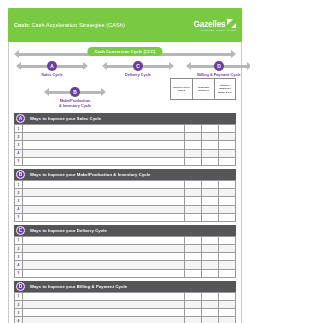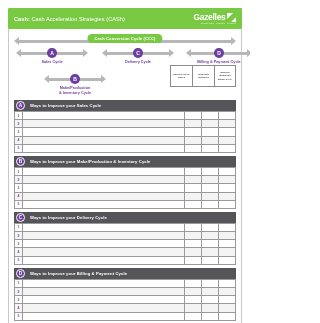--- a/index.html
+++ b/index.html
@@ -5,21 +5,21 @@
   html,body{margin:0;padding:0;}
   body{
     width:250px;height:323px;background:#ffffff;
     font-family:"Liberation Sans", sans-serif;
     -webkit-font-smoothing:antialiased;
   }
   .page{position:relative;width:250px;height:323px;box-sizing:border-box;padding:8px 8px 0 8px;}
 
   
   .header{
-    height:21px;background:#7ac943;border-radius:1px;
+    height:34px;background:#7ac943;border-radius:1px;
     display:flex;align-items:center;justify-content:space-between;
     padding:0 6px;box-sizing:border-box;
   }
   .htitle{font-size:5.6px;color:#ffffff;letter-spacing:.05px;white-space:nowrap;}
   .htitle b{font-weight:bold;}
   .logo{display:flex;align-items:flex-end;gap:1px;}
   .logo-wrap{display:flex;flex-direction:column;align-items:flex-end;}
   .logo-row{display:flex;align-items:center;}
   .logo-text{font-size:8.4px;font-weight:bold;color:#ffffff;letter-spacing:-.25px;line-height:8px;}
   .logo-mark{width:9px;height:9px;background:#ffffff;margin-left:1.5px;position:relative;overflow:hidden;}

